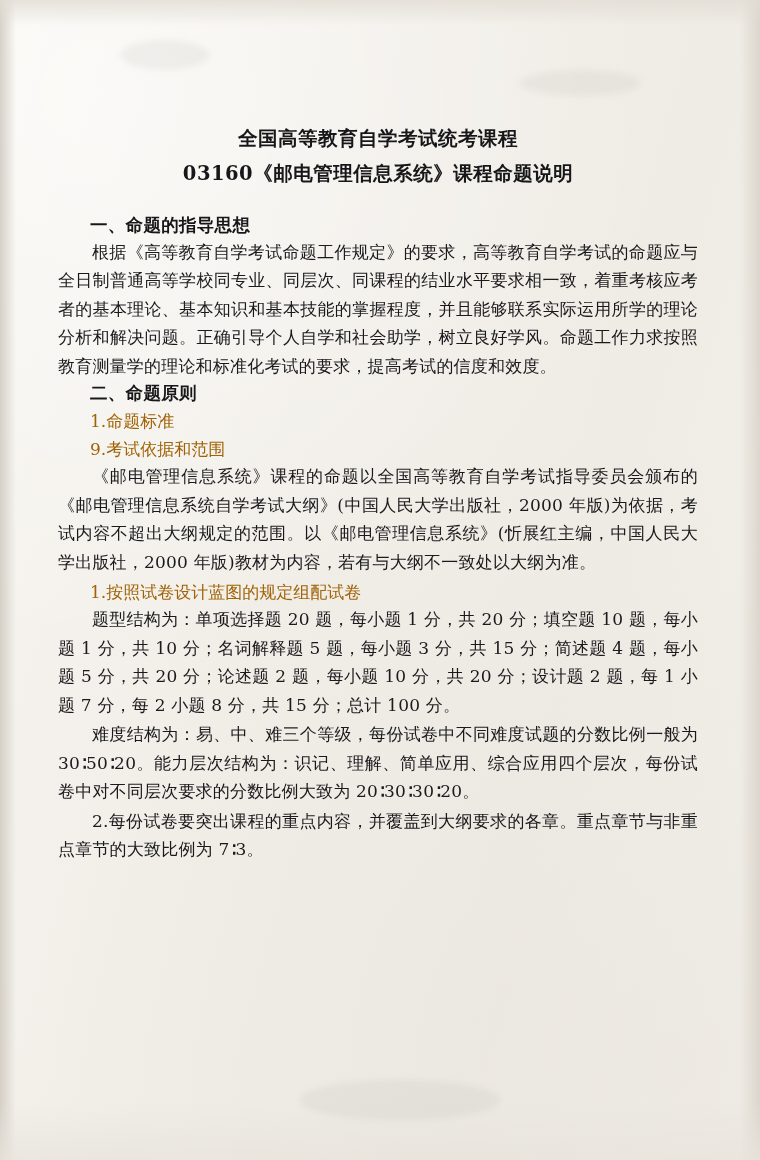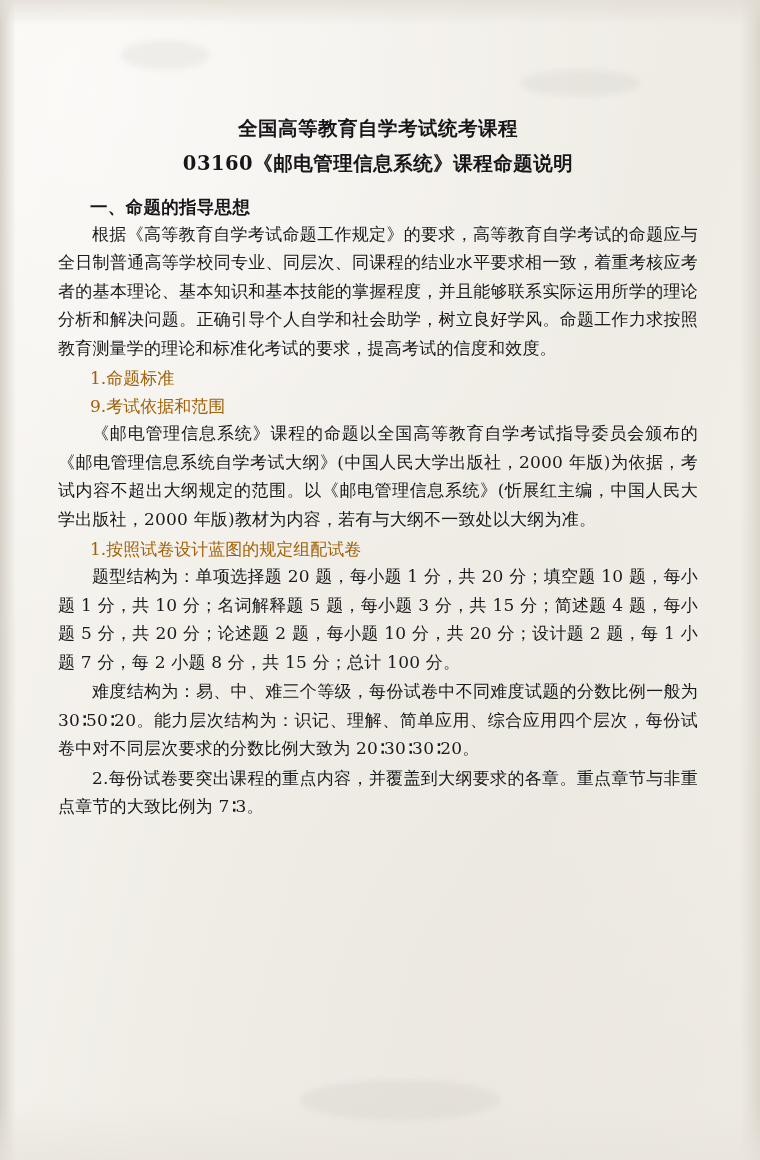--- a/index.html
+++ b/index.html
@@ -63,35 +63,35 @@
     position: absolute;
     pointer-events: none;
     border-radius: 50%;
     background: rgba(150,145,138,0.10);
     filter: blur(3px);
   }
 
   .content {
     position: absolute;
     left: 58px;
-    top: 114px;
+    top: 124px;
     width: 640px;
   }
 
   .doc-title {
     text-align: center;
     font-weight: bold;
     font-size: 19.5px;
     letter-spacing: .5px;
     color: #17171a;
     line-height: 1.5;
   }
   .doc-title.second {
     margin-top: 6px;
-    margin-bottom: 16px;
+    margin-bottom: 24px;
     text-align: center;
   }
 
   .section-head {
     font-weight: bold;
     font-size: 17.5px;
     color: #17171a;
     text-indent: 32px;
     margin-top: 0;
     margin-bottom: 1px;
@@ -137,20 +137,21 @@
   <div class="smudge" style="left:300px; top:1080px; width:200px; height:40px;"></div>
 
   <div class="content">
 
     <div class="doc-title">全国高等教育自学考试统考课程</div>
     <div class="doc-title second">03160《邮电管理信息系统》课程命题说明</div>
 
     <div class="section-head">一、命题的指导思想</div>
     <p class="body">根据《高等教育自学考试命题工作规定》的要求，高等教育自学考试的命题应与全日制普通高等学校同专业、同层次、同课程的结业水平要求相一致，着重考核应考者的基本理论、基本知识和基本技能的掌握程度，并且能够联系实际运用所学的理论分析和解决问题。正确引导个人自学和社会助学，树立良好学风。命题工作力求按照教育测量学的理论和标准化考试的要求，提高考试的信度和效度。</p>
 
+    <div class="section-head">二、命题原则</div>
 
     <div class="sub-head">1.命题标准</div>
 
     <div class="sub-head">9.考试依据和范围</div>
     <p class="body">《邮电管理信息系统》课程的命题以全国高等教育自学考试指导委员会颁布的《邮电管理信息系统自学考试大纲》(中国人民大学出版社，2000 年版)为依据，考试内容不超出大纲规定的范围。以《邮电管理信息系统》(忻展红主编，中国人民大学出版社，2000 年版)教材为内容，若有与大纲不一致处以大纲为准。</p>
 
 
     <div class="sub-head">1.按照试卷设计蓝图的规定组配试卷</div>
     <p class="body">题型结构为：单项选择题 20 题，每小题 1 分，共 20 分；填空题 10 题，每小题 1 分，共 10 分；名词解释题 5 题，每小题 3 分，共 15 分；简述题 4 题，每小题 5 分，共 20 分；论述题 2 题，每小题 10 分，共 20 分；设计题 2 题，每 1 小题 7 分，每 2 小题 8 分，共 15 分；总计 100 分。</p>
     <p class="body">难度结构为：易、中、难三个等级，每份试卷中不同难度试题的分数比例一般为 30∶50∶20。能力层次结构为：识记、理解、简单应用、综合应用四个层次，每份试卷中对不同层次要求的分数比例大致为 20∶30∶30∶20。</p>

